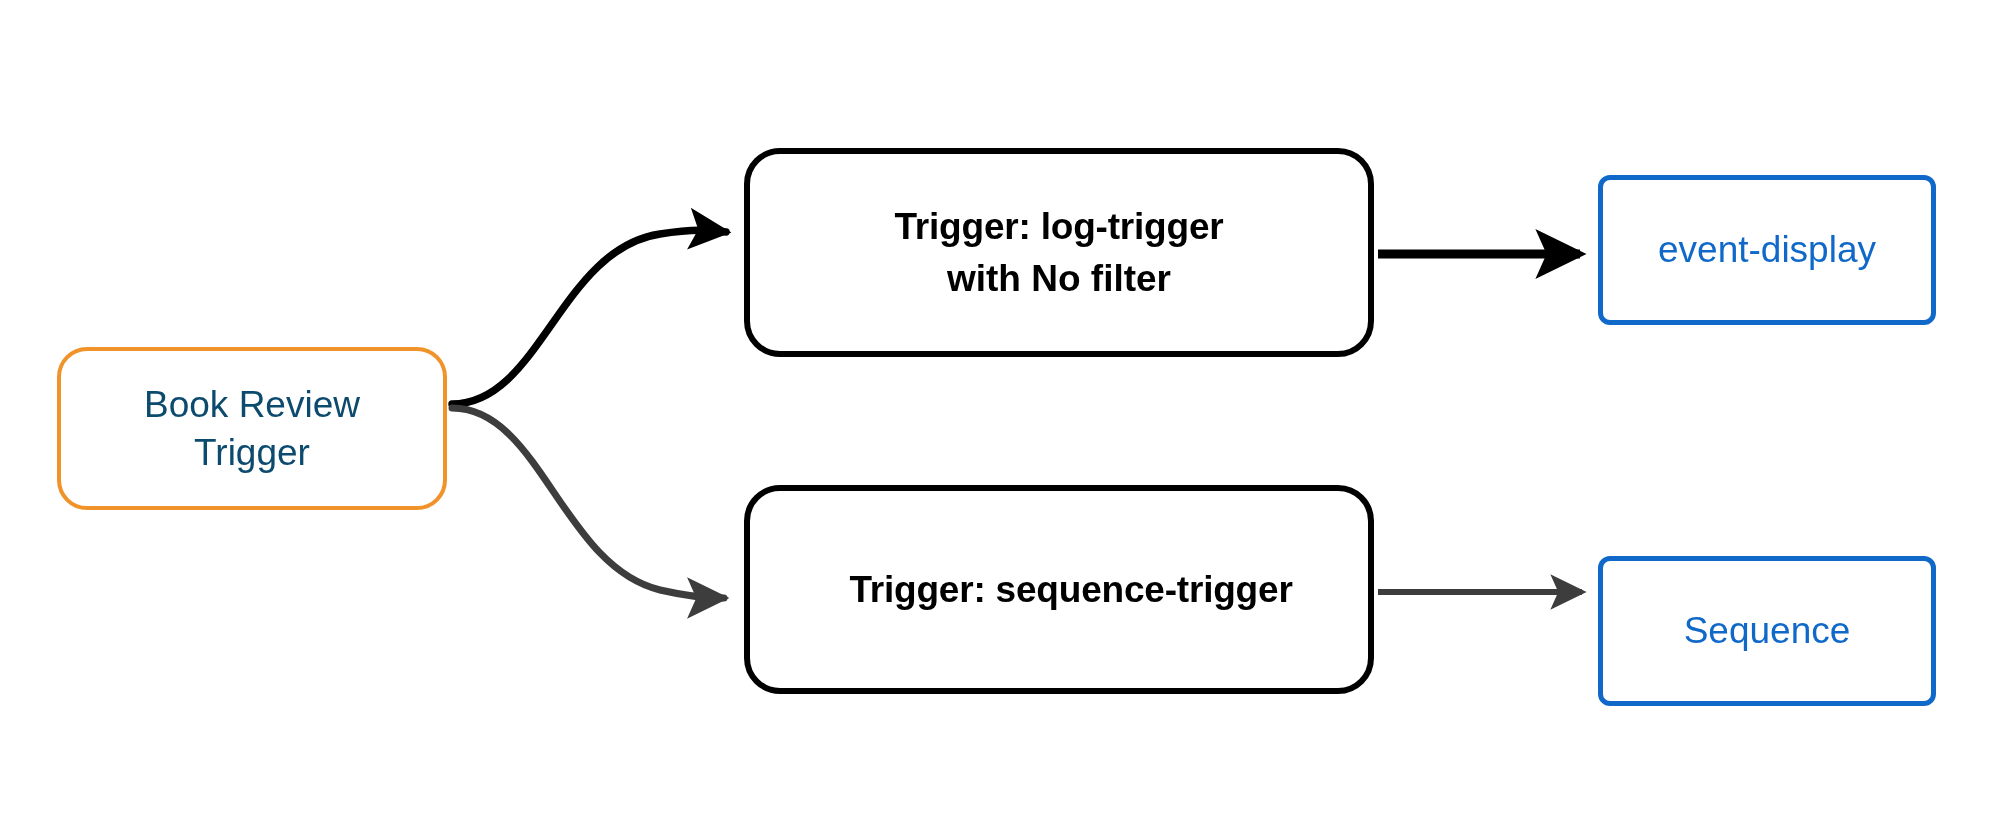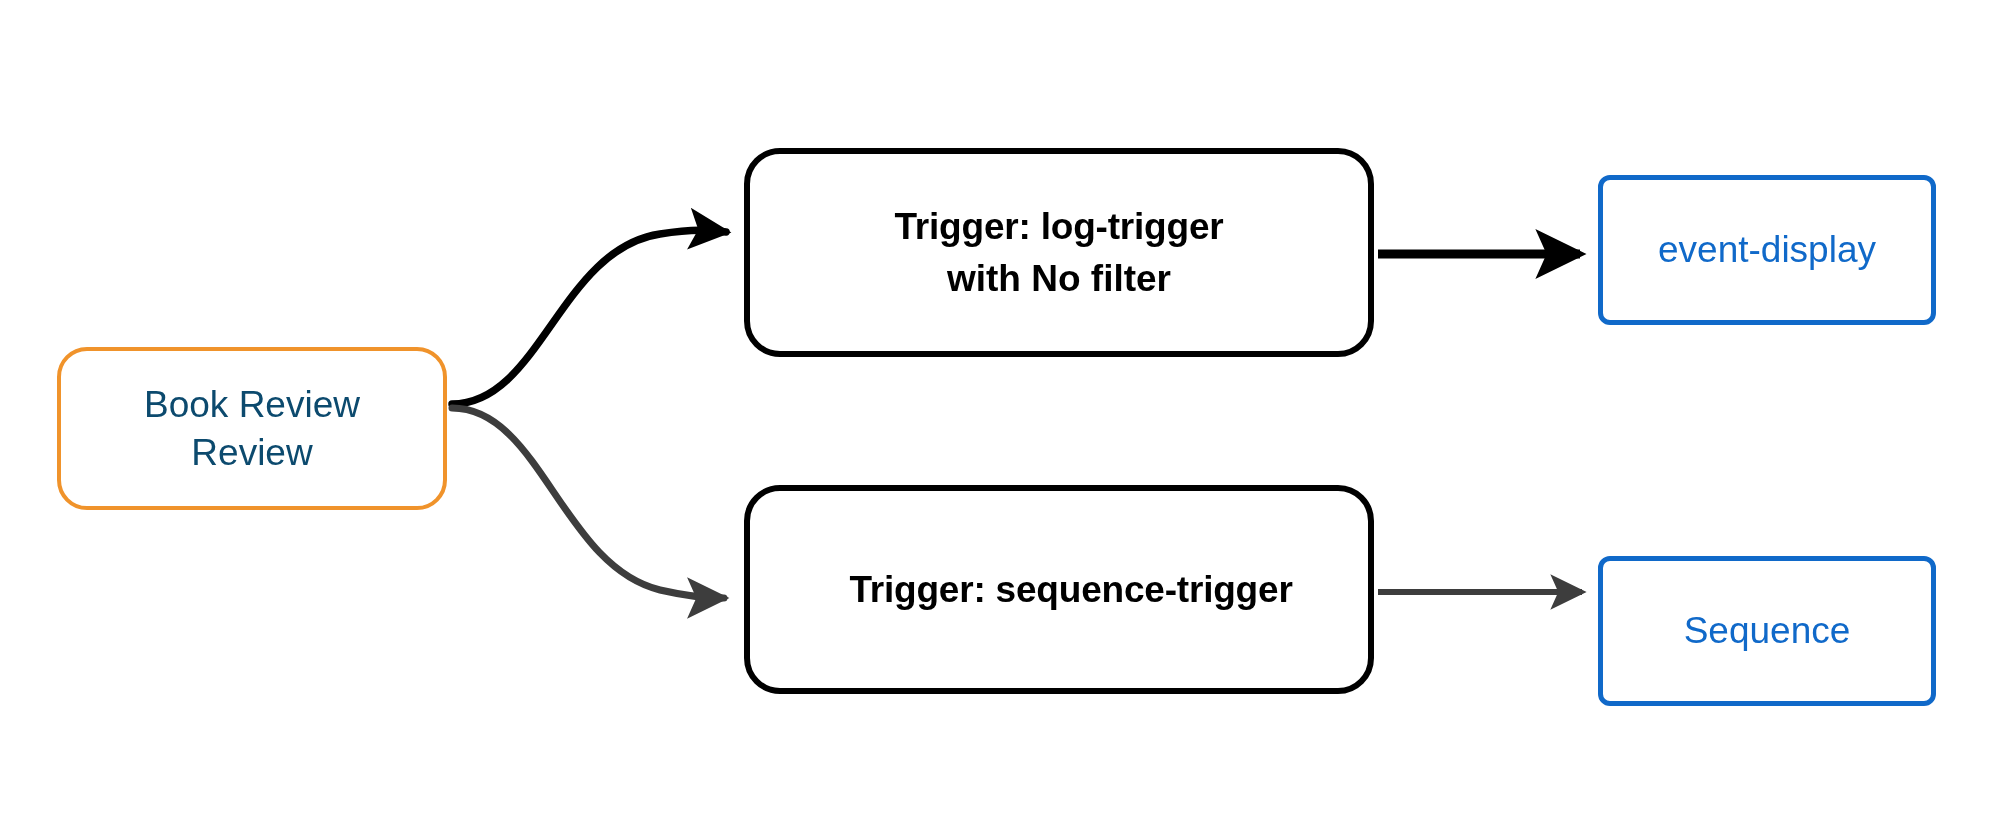--- a/index.html
+++ b/index.html
@@ -111,21 +111,21 @@
 
     <path d="M 452 408 C 540 408, 562 566, 660 590 C 700 599, 714 598, 724 598" fill="none" stroke="#3d3d3d" stroke-width="7" stroke-linecap="round" marker-end="url(#arrow-gray)"></path>
 
     <path d="M 1378 254 L 1580 254" fill="none" stroke="#000000" stroke-width="9" stroke-linecap="butt" marker-end="url(#arrow-black)"></path>
 
     <path d="M 1378 592 L 1582 592" fill="none" stroke="#3d3d3d" stroke-width="6" stroke-linecap="butt" marker-end="url(#arrow-gray)"></path>
   </svg>
 
   <div class="node node--broker">
     <span class="line">Book Review</span>
-    <span class="line">Review</span>
+    <span class="line">Trigger</span>
   </div>
 
   <div class="node node--trigger node--trigger-top">
     <span class="trigger-title">Trigger: log-trigger</span>
     <span class="trigger-sub">with No filter</span>
   </div>
 
   <div class="node node--trigger node--trigger-bottom">
     <span class="trigger-title">Trigger: sequence-trigger</span>
   </div>

